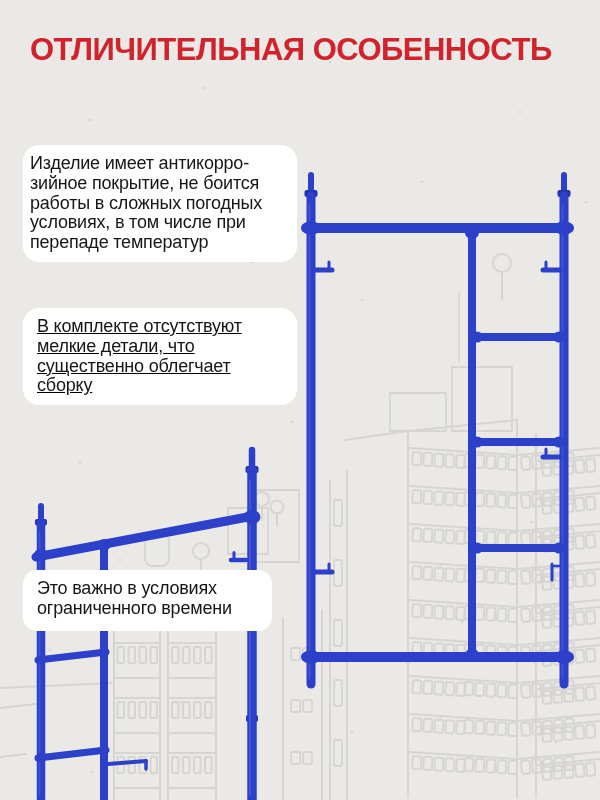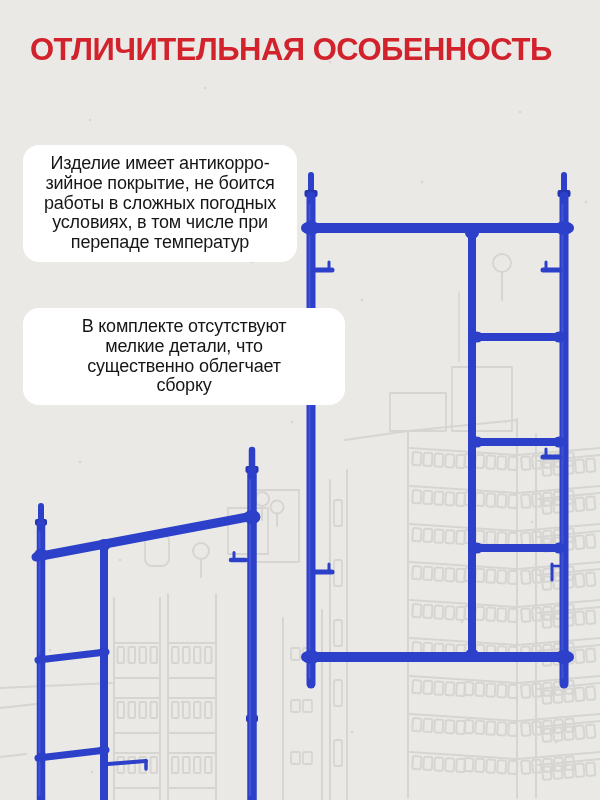--- a/index.html
+++ b/index.html
@@ -4,39 +4,39 @@
 <style>
   :root{
     --page-bg:#eae9e6; --card-bg:#ffffff; --body-text:#161616;
     --title-red:#d2222c; --title-gray:#57575a;
     --frame-blue:#2c40c9; --frame-blue-dark:#2334ae; --frame-blue-light:#5b6ce0;
     --sketch-gray:#d6d5d2; --speckle:#c8c7c4;
   }
   html,body{margin:0;padding:0;}
   body{font-family:"Liberation Sans","DejaVu Sans",sans-serif;}
   .canvas{position:relative;width:600px;height:800px;overflow:hidden;
-          background:var(--page-bg,#eae9e6);text-align:center;}
+          background:var(--page-bg,#eae9e6);}
   .art{position:absolute;left:0;top:0;z-index:1;}
   .sk{stroke:var(--sketch-gray,#d6d5d2);fill:none;stroke-width:2;stroke-linejoin:round;stroke-linecap:round;}
   .sk rect{stroke-width:1.8;}
   .spk{fill:var(--speckle,#c8c7c4);opacity:.55;stroke:none;}
   .tube{stroke:var(--frame-blue,#2c40c9);fill:none;stroke-linecap:round;}
   .tfill{fill:var(--frame-blue,#2c40c9);stroke:none;}
   .collar{fill:var(--frame-blue-dark,#2334ae);stroke:none;}
   .hl{stroke:var(--frame-blue-light,#5b6ce0);opacity:.45;stroke-linecap:round;fill:none;}
   .titlebox{position:absolute;left:30px;top:27px;z-index:3;line-height:45px;
             font-weight:bold;font-size:31px;letter-spacing:-0.5px;white-space:nowrap;}
   .title-main{color:var(--title-red,#d2222c);}
   .title-sub{color:var(--title-gray,#57575a);}
   .card{position:absolute;z-index:2;background:var(--card-bg,#fff);border-radius:16px;
         box-sizing:border-box;padding:9px 14px;}
   .card p{margin:0;white-space:pre-line;font-size:18px;line-height:19.8px;
           letter-spacing:-0.2px;color:var(--body-text,#161616);}
-  .card1{left:23px;top:145px;width:274px;min-height:113px;}
-  .card2{left:23px;top:308px;width:322px;min-height:95px;}
+  .card1{left:23px;top:145px;width:274px;min-height:113px;padding-left:7px;}
+  .card2{left:23px;top:308px;width:274px;min-height:95px;text-decoration:underline;}
   .card3{left:23px;top:570px;width:249px;min-height:61px;border-radius:14px;}
 </style>
 </head>
 <body>
 
 <div class="canvas">
 
   <svg class="art" width="600" height="800" viewBox="0 0 600 800">
 
     <defs>
@@ -365,14 +365,18 @@
 перепаде температур</p>
   </div>
 
   <div class="card card2">
     <p>В комплекте отсутствуют
 мелкие детали, что
 существенно облегчает
 сборку</p>
   </div>
 
+  <div class="card card3">
+    <p>Это важно в условиях
+ограниченного времени</p>
+  </div>
 
 </div>
 
 </body></html>

